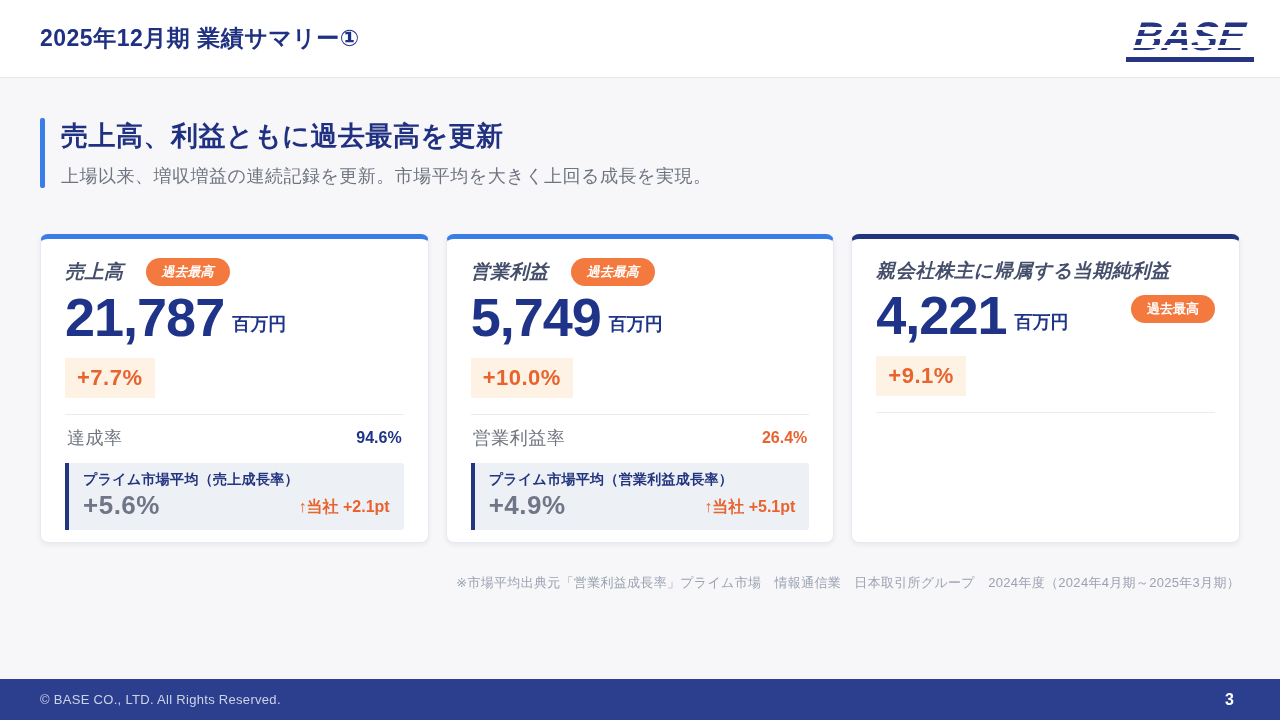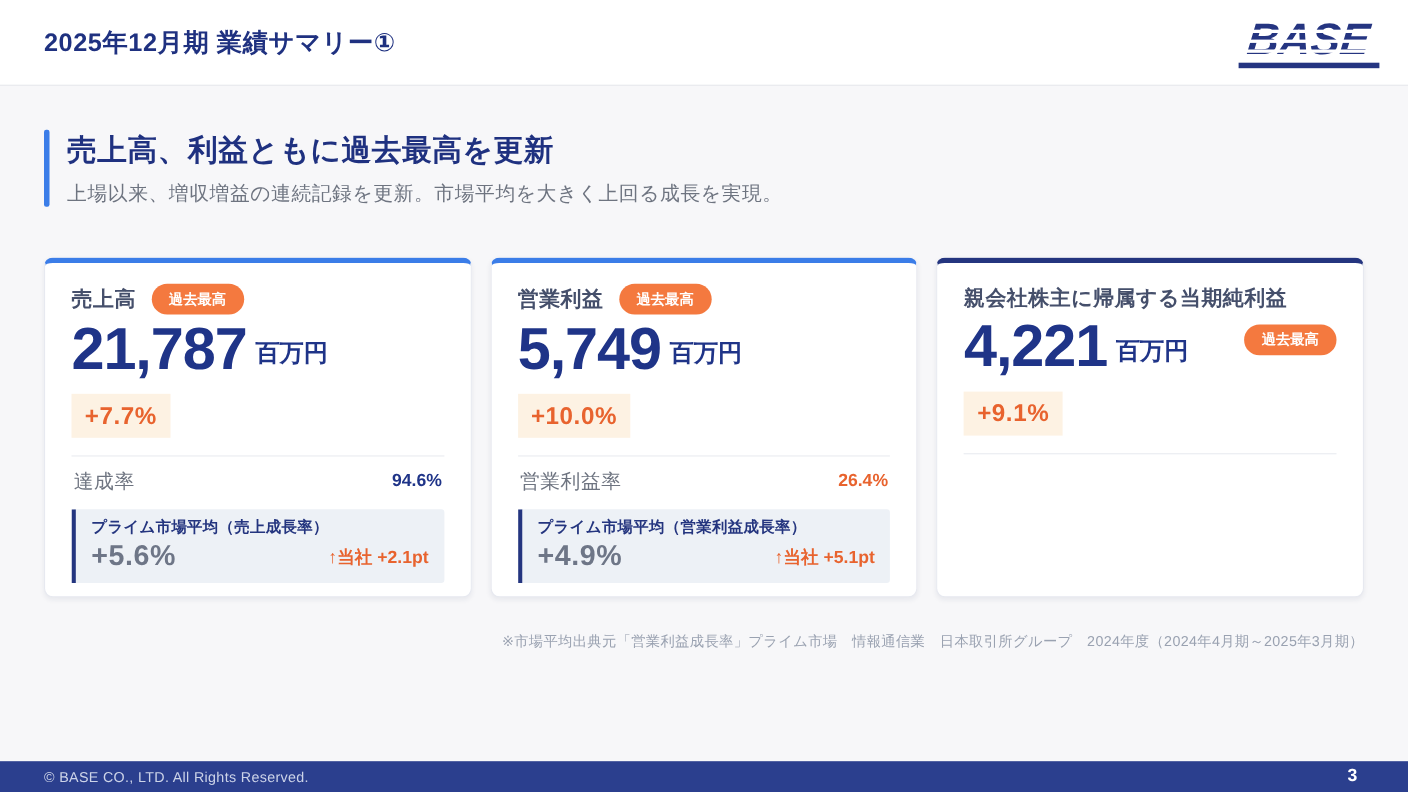--- a/index.html
+++ b/index.html
@@ -23,27 +23,27 @@
   .headline-bar { width:5px; background:#3b7de8; border-radius:2px; flex:0 0 auto; }
   .headline-title { font-size:27px; font-weight:800; color:#1f3180; letter-spacing:.5px; }
   .headline-sub { font-size:18px; color:#6e7480; margin-top:10px; letter-spacing:.5px; }
 
   
   .cards { margin:46px 40px 0; display:grid; grid-template-columns:repeat(3,1fr); gap:17px; height:300px; flex:0 0 auto; }
   .card { background:#ffffff; border:1px solid #e7e9f0; border-radius:8px; padding:19px 24px 12px; box-shadow:0 2px 5px rgba(30,40,90,.07); display:flex; flex-direction:column; }
   .card--blue { border-top:5px solid #3b7de8; }
   .card--navy { border-top:5px solid #24357f; }
 
-  .card-titlerow { display:flex; align-items:center; gap:14px; }
+  .card-titlerow { display:flex; align-items:center; gap:22px;font-style:italic; }
   .card-title { font-size:19px; font-weight:800; color:#454f6b; letter-spacing:.5px; }
   .badge { background:#f4793f; color:#ffffff; font-size:13px; font-weight:700; padding:5px 16px; border-radius:999px; white-space:nowrap; }
 
   .numrow { margin-top:4px; display:flex; align-items:flex-end; gap:8px; }
   .num { font-size:54px; font-weight:800; color:#1f3488; line-height:1.02; letter-spacing:-1px; }
-  .unit { font-size:22px; font-weight:700; color:#1f3488; padding-bottom:9px; }
+  .unit { font-size:18px; font-weight:700; color:#1f3488; padding-bottom:9px; }
   .numrow .badge { margin-left:auto; align-self:center; margin-bottom:14px; }
 
   .chip { margin-top:13px; align-self:flex-start; background:#fdf2e3; color:#e8632e; font-size:22px; font-weight:800; padding:7px 12px; letter-spacing:.5px; }
 
   .divider { border-top:1px solid #e9ebf0; margin-top:16px; }
 
   .metricrow { margin-top:11px; display:flex; justify-content:space-between; align-items:center; padding:0 2px; }
   .metric-label { font-size:18px; color:#6e7480; letter-spacing:.5px; }
   .metric-value { font-size:16px; font-weight:800; }
   .metric-value--navy { color:#1f3488; }
@@ -52,21 +52,21 @@
   .compare { margin-top:13px; background:#edf1f6; border-left:4px solid #24357f; padding:8px 14px 9px; border-radius:0 3px 3px 0; }
   .compare-label { font-size:14px; font-weight:800; color:#24357f; letter-spacing:.3px; }
   .compare-row { display:flex; justify-content:space-between; align-items:flex-end; margin-top:1px; }
   .compare-value { font-size:26px; font-weight:700; color:#6e7687; letter-spacing:.5px; }
   .compare-diff { font-size:16px; font-weight:800; color:#e8632e; padding-bottom:3px; }
 
   
   .footnote { margin:40px 40px 0; text-align:right; font-size:13px; color:#9aa2b1; letter-spacing:.3px; }
 
   
-  .footer { margin-top:auto; height:28px; background:#2b3f8e; display:flex; align-items:center; justify-content:space-between; padding:0 46px 0 40px; flex:0 0 auto; }
+  .footer { margin-top:auto; height:41px; background:#2b3f8e; display:flex; align-items:center; justify-content:space-between; padding:0 46px 0 40px; flex:0 0 auto; }
   .footer-copy { font-size:13px; color:#ccd3e8; letter-spacing:.3px; }
   .footer-page { font-size:16px; font-weight:800; color:#ffffff; }
 </style>
 </head>
 <body>
 
 <div class="slide">
 
   <div class="topbar">
     <div class="topbar-title">2025年12月期 業績サマリー①</div>

